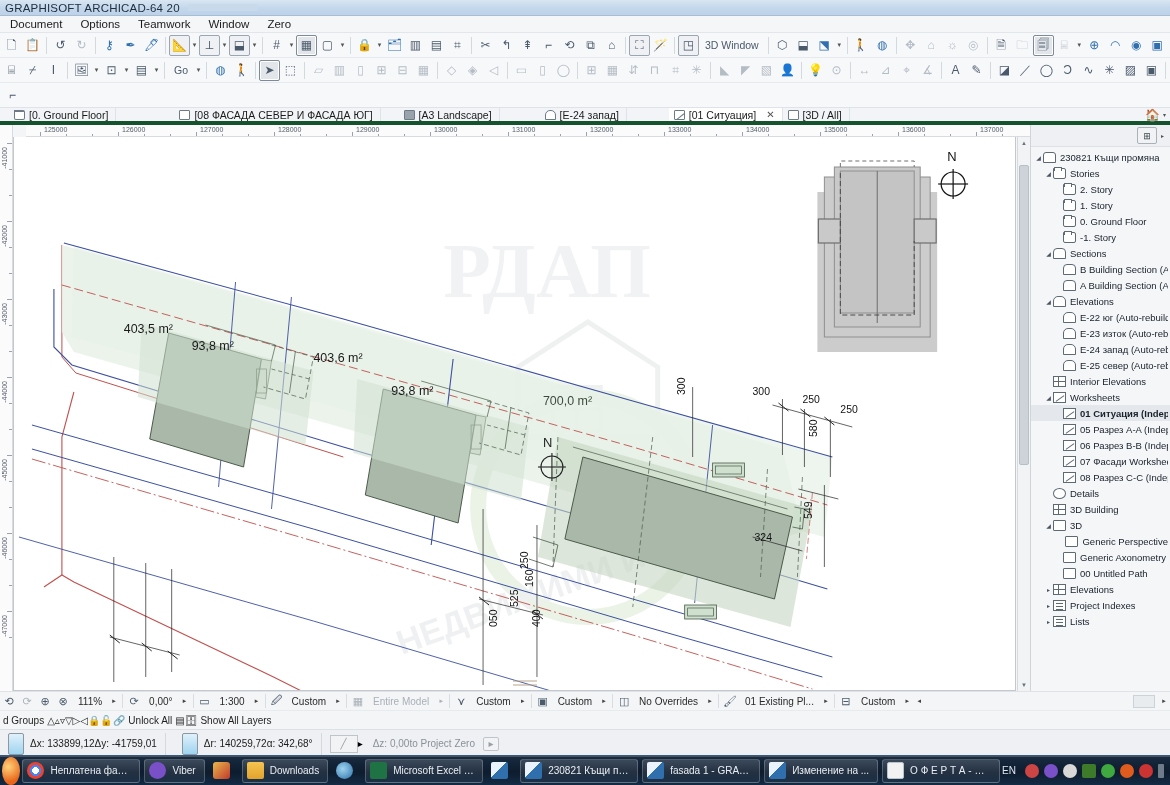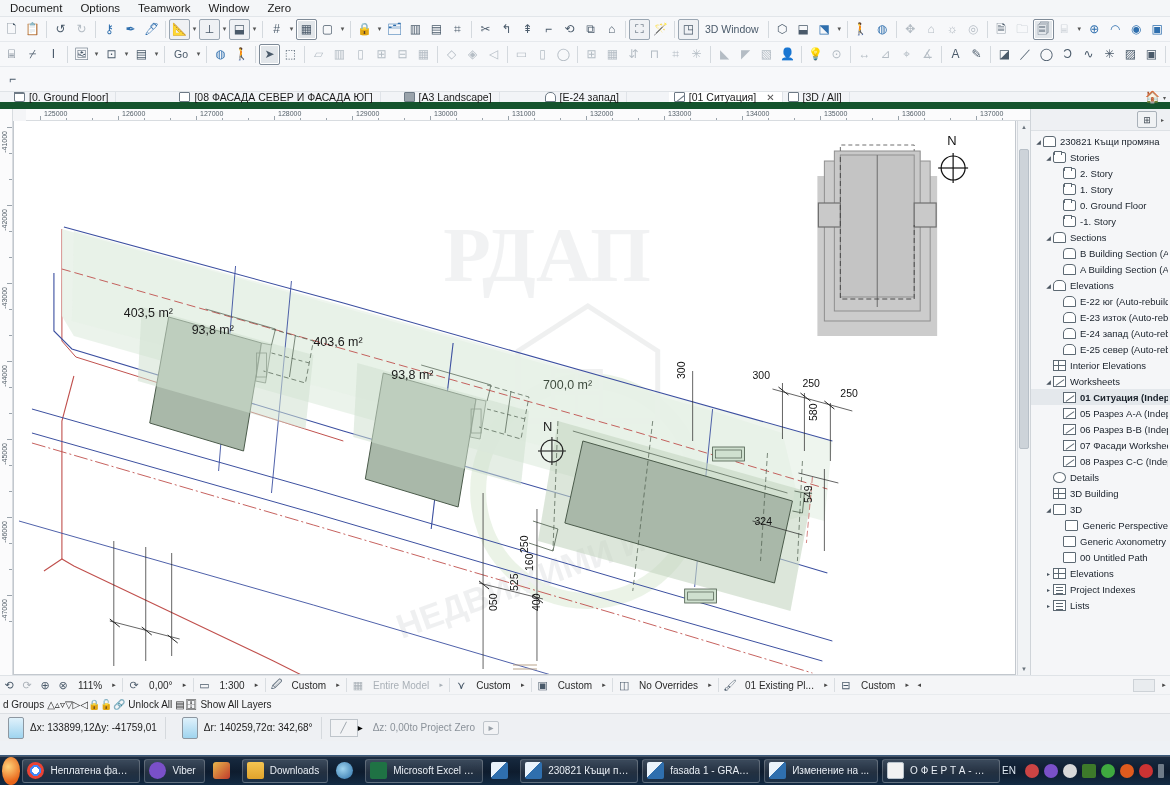--- a/index.html
+++ b/index.html
@@ -62,21 +62,21 @@
   .tbtn.blue { color: #2f6fae; }
   .tsep { width: 1px; height: 17px; background: #d4d9de; margin: 0 3px; flex:0 0 auto;}
   .tarrow { width: 9px; height:21px; display:flex; align-items:center; justify-content:center;
             font-size:7px; color:#555; flex:0 0 auto;}
   .toolbar3 { height: 25px; background:#f7f8fa; border-bottom:1px solid #dfe3e7;
               display:flex; align-items:center; padding-left:2px;}
 
   
   .tabbar {
     height: 17px; background: #f2f4f7;
-    border-bottom: 7px solid #14532d;
+    border-bottom: 4px solid #14532d;
     display: flex; align-items: stretch; position: relative;
   }
   .tab {
     display: flex; align-items: center; gap: 4px;
     padding: 0 7px 0 5px; font-size: 10.5px; color: #1a1a1a;
     border-right: 1px solid #dfe3e8; white-space: nowrap; cursor: default;
   }
   .tab.active { background: #ffffff; }
   .tab .tclose { margin-left: 6px; font-size: 10px; color: #555; }
   .tab-ico {
@@ -243,20 +243,24 @@
   .tb-label { overflow:hidden; text-overflow:ellipsis; }
   .tray { margin-left:auto; display:flex; align-items:center; gap:5px; padding-right:6px; }
   .tray .tr-ic { width:14px;height:14px;border-radius:50%; }
   .tray .lang { color:#dbe6f0; font-size:10px; margin-right:4px; }
 </style>
 </head>
 <body>
 
 <div id="app">
 
+  <div class="titlebar">
+    <span class="tb-title">GRAPHISOFT ARCHICAD-64 20</span>
+    <span class="tb-ghost"></span>
+  </div>
 
   <div class="menubar">
     <div class="mi">Document</div>
     <div class="mi">Options</div>
     <div class="mi">Teamwork</div>
     <div class="mi">Window</div>
     <div class="mi">Zero</div>
   </div>
 
   <div class="toolbar">

